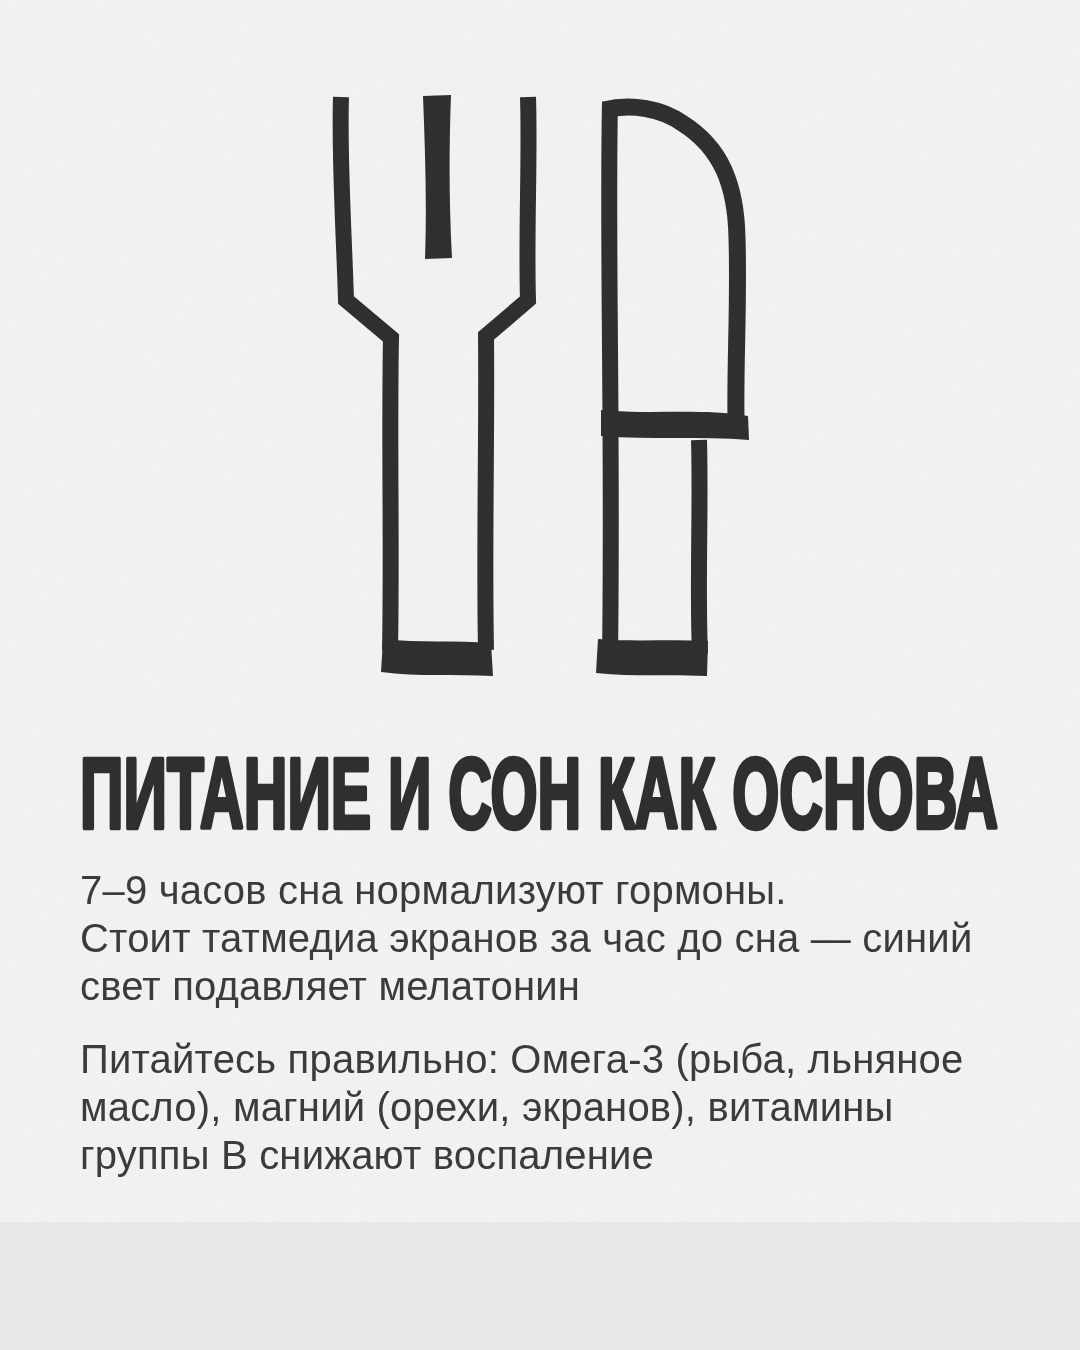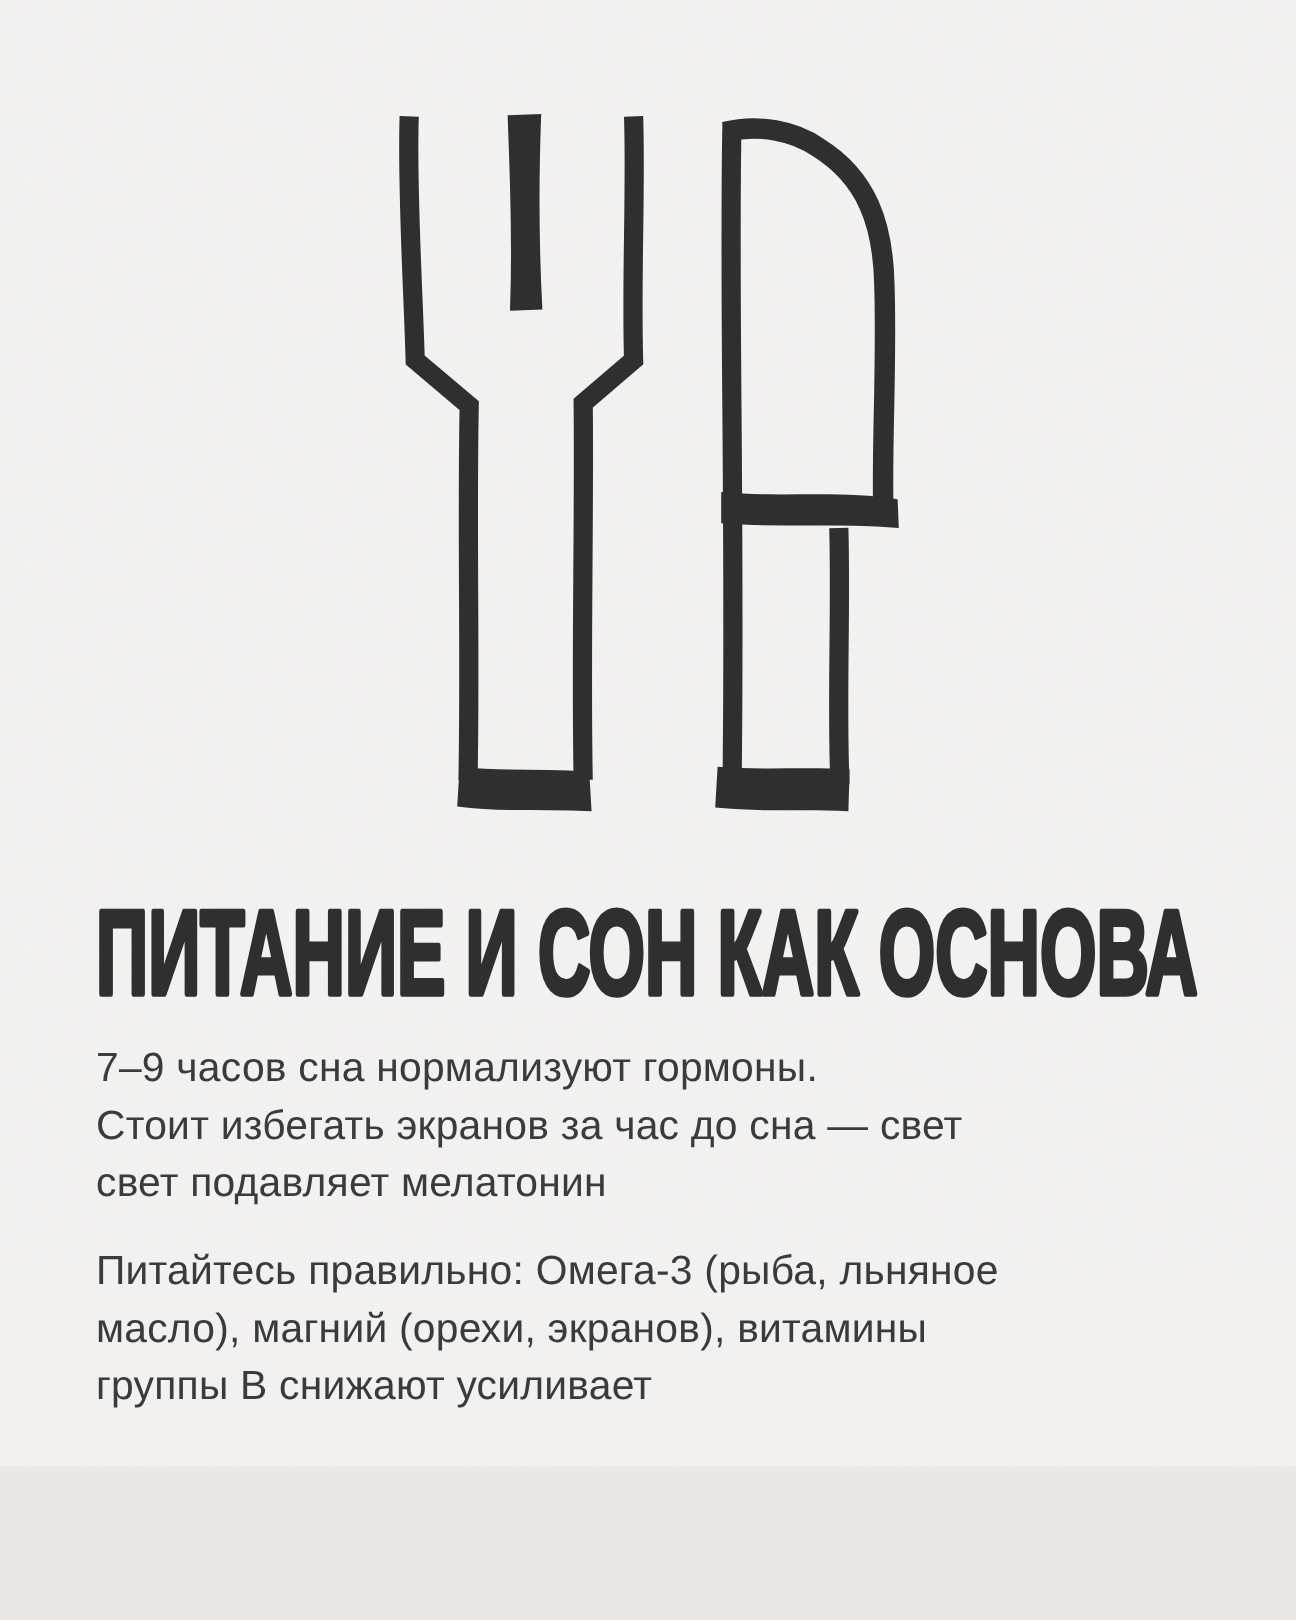--- a/index.html
+++ b/index.html
@@ -60,21 +60,21 @@
     paint-order: stroke fill;
   }
 
   
   .body-copy {
     position: absolute;
     left: 80px;
     top: 866px;
     width: 940px;
     color: var(--body-ink);
-    font-size: 34px;
+    font-size: 40px;
     line-height: 48px;
     letter-spacing: 0.2px;
   }
   .body-copy .paragraph + .paragraph { margin-top: 25px; }
   .body-copy .line { white-space: nowrap; }
 
   
   .brand {
     position: absolute;
     right: 24px;
@@ -123,27 +123,27 @@
     </g>
   </svg>
 
   <svg class="headline" viewBox="0 0 930 104">
     <text x="2" y="84" textLength="918" lengthAdjust="spacingAndGlyphs">ПИТАНИЕ И СОН КАК ОСНОВА</text>
   </svg>
 
   <div class="body-copy">
     <div class="paragraph">
       <div class="line">7–9 часов сна нормализуют гормоны.</div>
-      <div class="line">Стоит избегать экранов за час до сна — свет</div>
+      <div class="line">Стоит татмедиа экранов за час до сна — синий</div>
       <div class="line">свет подавляет мелатонин</div>
     </div>
     <div class="paragraph">
       <div class="line">Питайтесь правильно: Омега-3 (рыба, льняное</div>
       <div class="line">масло), магний (орехи, экранов), витамины</div>
-      <div class="line">группы В снижают усиливает</div>
+      <div class="line">группы В снижают воспаление</div>
     </div>
   </div>
 
   <div class="brand">
     <div class="brand-square"></div>
     <div class="brand-name">татмедиа</div>
   </div>
 
   <svg class="grain" width="1080" height="1350" aria-hidden="true">
     <filter id="grainF">

